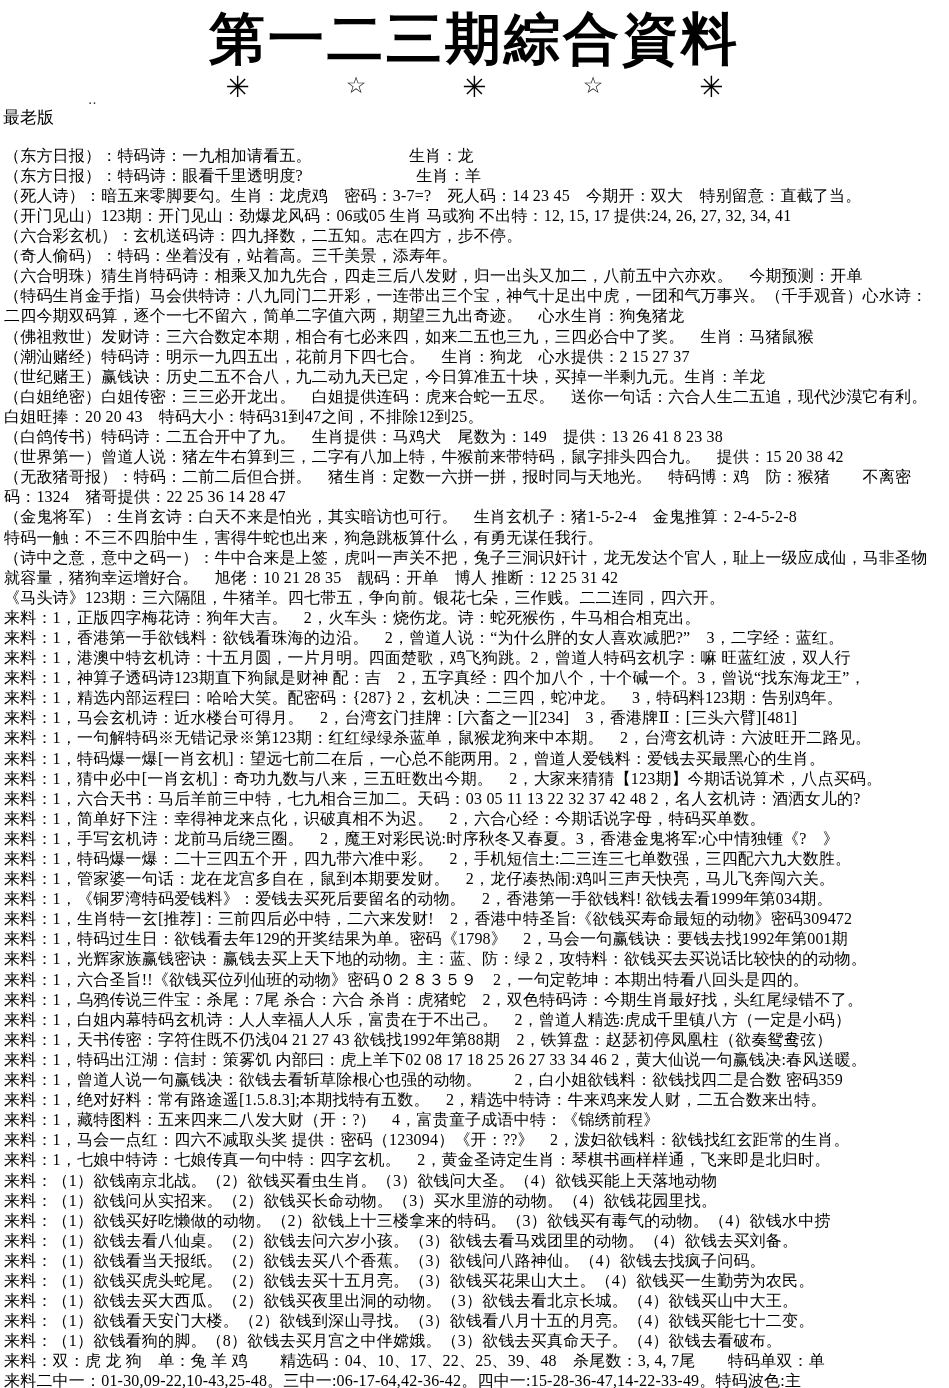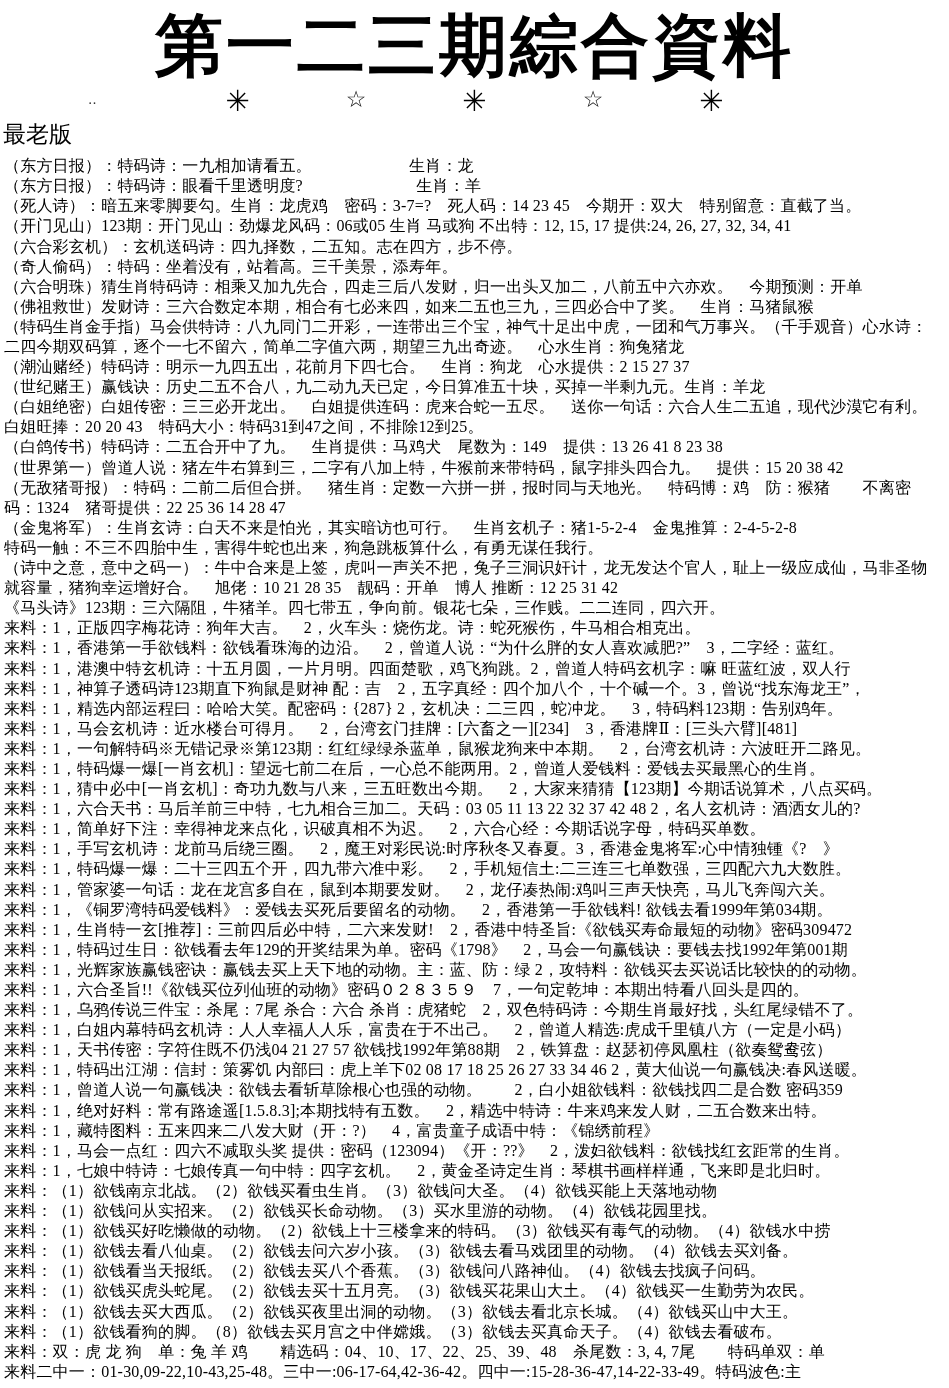--- a/index.html
+++ b/index.html
@@ -6,40 +6,40 @@
   body{
     width:949px;height:1388px;
     background:#ffffff;
     color:#0a0a0a;
     font-family:"Liberation Serif","DejaVu Serif",serif;
     overflow:hidden;
   }
   .page{position:relative;width:949px;height:1388px;}
   .title{
     text-align:center;
-    font-size:68px;
+    font-size:56px;
     font-weight:700;
     letter-spacing:3px;
     margin:8px 0 0 0;
     line-height:1.12;
     color:#000;
   }
   .dots{
     position:absolute;left:88px;top:84px;
     font-size:13px;letter-spacing:3px;color:#333;
   }
   .stars{
     display:flex;justify-content:center;align-items:center;
     gap:96px;height:32px;margin-top:1px;
   }
   .s-filled{font-size:29px;color:#000;line-height:1;}
   .s-hollow{font-size:23px;color:#111;line-height:1;margin-top:-4px;}
   .section-label{
-    font-size:23px;
-    margin:2px 0 6px 3px;
+    font-size:17px;
+    margin:2px 0 17px 3px;
     color:#000;
   }
   main{padding:0 8px 0 4px;}
   p.line{
     margin:0;
     font-size:16px;
     line-height:20.1px;
     white-space:pre-wrap;
     word-break:break-all;
     letter-spacing:0.2px;
@@ -61,22 +61,22 @@
     </div>
   <div class="section-label">最老版</div>
   <main>
       <p class="line">（东方日报）：特码诗：一九相加请看五。　　　　　　生肖：龙</p>
       <p class="line">（东方日报）：特码诗：眼看千里透明度?　　　　　　　生肖：羊</p>
       <p class="line">（死人诗）：暗五来零脚要勾。生肖：龙虎鸡　密码：3-7=?　死人码：14 23 45　今期开：双大　特别留意：直截了当。</p>
       <p class="line">（开门见山）123期：开门见山：劲爆龙风码：06或05 生肖 马或狗 不出特：12, 15, 17 提供:24, 26, 27, 32, 34, 41</p>
       <p class="line">（六合彩玄机）：玄机送码诗：四九择数，二五知。志在四方，步不停。</p>
       <p class="line">（奇人偷码）：特码：坐着没有，站着高。三千美景，添寿年。</p>
       <p class="line">（六合明珠）猜生肖特码诗：相乘又加九先合，四走三后八发财，归一出头又加二，八前五中六亦欢。　今期预测：开单</p>
+      <p class="line">（特码生肖金手指）马会供特诗：八九同门二开彩，一连带出三个宝，神气十足出中虎，一团和气万事兴。（千手观音）心水诗：二四今期双码算，逐个一七不留六，简单二字值六两，期望三九出奇迹。　心水生肖：狗兔猪龙</p>
       <p class="line">（佛祖救世）发财诗：三六合数定本期，相合有七必来四，如来二五也三九，三四必合中了奖。　生肖：马猪鼠猴</p>
-      <p class="line">（特码生肖金手指）马会供特诗：八九同门二开彩，一连带出三个宝，神气十足出中虎，一团和气万事兴。（千手观音）心水诗：二四今期双码算，逐个一七不留六，简单二字值六两，期望三九出奇迹。　心水生肖：狗兔猪龙</p>
       <p class="line">（潮汕赌经）特码诗：明示一九四五出，花前月下四七合。　生肖：狗龙　心水提供：2 15 27 37</p>
       <p class="line">（世纪赌王）赢钱诀：历史二五不合八，九二动九天已定，今日算准五十块，买掉一半剩九元。生肖：羊龙</p>
       <p class="line">（白姐绝密）白姐传密：三三必开龙出。　白姐提供连码：虎来合蛇一五尽。　送你一句话：六合人生二五追，现代沙漠它有利。　　白姐旺捧：20 20 43　特码大小：特码31到47之间，不排除12到25。</p>
       <p class="line">（白鸽传书）特码诗：二五合开中了九。　生肖提供：马鸡犬　尾数为：149　提供：13 26 41 8 23 38</p>
       <p class="line">（世界第一）曾道人说：猪左牛右算到三，二字有八加上特，牛猴前来带特码，鼠字排头四合九。　提供：15 20 38 42</p>
       <p class="line">（无敌猪哥报）：特码：二前二后但合拼。　猪生肖：定数一六拼一拼，报时同与天地光。　特码博：鸡　防：猴猪　　不离密码：1324　猪哥提供：22 25 36 14 28 47</p>
       <p class="line">（金鬼将军）：生肖玄诗：白天不来是怕光，其实暗访也可行。　生肖玄机子：猪1-5-2-4　金鬼推算：2-4-5-2-8</p>
       <p class="line">特码一触：不三不四胎中生，害得牛蛇也出来，狗急跳板算什么，有勇无谋任我行。</p>
       <p class="line">（诗中之意，意中之码一）：牛中合来是上签，虎叫一声关不把，兔子三洞识奸计，龙无发达个官人，耻上一级应成仙，马非圣物就容量，猪狗幸运增好合。　旭佬：10 21 28 35　靓码：开单　博人 推断：12 25 31 42</p>
       <p class="line">《马头诗》123期：三六隔阻，牛猪羊。四七带五，争向前。银花七朵，三作贱。二二连同，四六开。</p>
@@ -91,34 +91,35 @@
       <p class="line">来料：1，猜中必中[一肖玄机]：奇功九数与八来，三五旺数出今期。　2，大家来猜猜【123期】今期话说算术，八点买码。</p>
       <p class="line">来料：1，六合天书：马后羊前三中特，七九相合三加二。天码：03 05 11 13 22 32 37 42 48 2，名人玄机诗：酒洒女儿的?</p>
       <p class="line">来料：1，简单好下注：幸得神龙来点化，识破真相不为迟。　2，六合心经：今期话说字母，特码买单数。</p>
       <p class="line">来料：1，手写玄机诗：龙前马后绕三圈。　2，魔王对彩民说:时序秋冬又春夏。3，香港金鬼将军:心中情独锺《?　》</p>
       <p class="line">来料：1，特码爆一爆：二十三四五个开，四九带六准中彩。　2，手机短信土:二三连三七单数强，三四配六九大数胜。</p>
       <p class="line">来料：1，管家婆一句话：龙在龙宫多自在，鼠到本期要发财。　2，龙仔凑热闹:鸡叫三声天快亮，马儿飞奔闯六关。</p>
       <p class="line">来料：1，《铜罗湾特码爱钱料》：爱钱去买死后要留名的动物。　2，香港第一手欲钱料! 欲钱去看1999年第034期。</p>
       <p class="line">来料：1，生肖特一玄[推荐]：三前四后必中特，二六来发财!　2，香港中特圣旨:《欲钱买寿命最短的动物》密码309472</p>
       <p class="line">来料：1，特码过生日：欲钱看去年129的开奖结果为单。密码《1798》　2，马会一句赢钱诀：要钱去找1992年第001期</p>
       <p class="line">来料：1，光辉家族赢钱密诀：赢钱去买上天下地的动物。主：蓝、防：绿 2，攻特料：欲钱买去买说话比较快的的动物。</p>
-      <p class="line">来料：1，六合圣旨!!《欲钱买位列仙班的动物》密码０２８３５９　7，一句定乾坤：本期出特看八回头是四的。</p>
+      <p class="line">来料：1，六合圣旨!!《欲钱买位列仙班的动物》密码０２８３５９　2，一句定乾坤：本期出特看八回头是四的。</p>
       <p class="line">来料：1，乌鸦传说三件宝：杀尾：7尾 杀合：六合 杀肖：虎猪蛇　2，双色特码诗：今期生肖最好找，头红尾绿错不了。</p>
       <p class="line">来料：1，白姐内幕特码玄机诗：人人幸福人人乐，富贵在于不出己。　2，曾道人精选:虎成千里镇八方（一定是小码）</p>
-      <p class="line">来料：1，天书传密：字符住既不仍浅04 21 27 57 欲钱找1992年第88期　2，铁算盘：赵瑟初停凤凰柱（欲奏鸳鸯弦）</p>
+      <p class="line">来料：1，天书传密：字符住既不仍浅04 21 27 43 欲钱找1992年第88期　2，铁算盘：赵瑟初停凤凰柱（欲奏鸳鸯弦）</p>
       <p class="line">来料：1，特码出江湖：信封：策雾饥 内部曰：虎上羊下02 08 17 18 25 26 27 33 34 46 2，黄大仙说一句赢钱决:春风送暖。</p>
       <p class="line">来料：1，曾道人说一句赢钱决：欲钱去看斩草除根心也强的动物。　　2，白小姐欲钱料：欲钱找四二是合数 密码359</p>
       <p class="line">来料：1，绝对好料：常有路途遥[1.5.8.3];本期找特有五数。　2，精选中特诗：牛来鸡来发人财，二五合数来出特。</p>
       <p class="line">来料：1，藏特图料：五来四来二八发大财（开：?）　4，富贵童子成语中特：《锦绣前程》</p>
       <p class="line">来料：1，马会一点红：四六不减取头奖 提供：密码（123094）《开：??》　2，泼妇欲钱料：欲钱找红玄距常的生肖。</p>
       <p class="line">来料：1，七娘中特诗：七娘传真一句中特：四字玄机。　2，黄金圣诗定生肖：琴棋书画样样通，飞来即是北归时。</p>
       <p class="line">来料：（1）欲钱南京北战。（2）欲钱买看虫生肖。（3）欲钱问大圣。（4）欲钱买能上天落地动物</p>
       <p class="line">来料：（1）欲钱问从实招来。（2）欲钱买长命动物。（3）买水里游的动物。（4）欲钱花园里找。</p>
       <p class="line">来料：（1）欲钱买好吃懒做的动物。（2）欲钱上十三楼拿来的特码。（3）欲钱买有毒气的动物。（4）欲钱水中捞</p>
       <p class="line">来料：（1）欲钱去看八仙桌。（2）欲钱去问六岁小孩。（3）欲钱去看马戏团里的动物。（4）欲钱去买刘备。</p>
       <p class="line">来料：（1）欲钱看当天报纸。（2）欲钱去买八个香蕉。（3）欲钱问八路神仙。（4）欲钱去找疯子问码。</p>
       <p class="line">来料：（1）欲钱买虎头蛇尾。（2）欲钱去买十五月亮。（3）欲钱买花果山大土。（4）欲钱买一生勤劳为农民。</p>
       <p class="line">来料：（1）欲钱去买大西瓜。（2）欲钱买夜里出洞的动物。（3）欲钱去看北京长城。（4）欲钱买山中大王。</p>
+      <p class="line">来料：（1）欲钱看天安门大楼。（2）欲钱到深山寻找。（3）欲钱看八月十五的月亮。（4）欲钱买能七十二变。</p>
       <p class="line">来料：（1）欲钱看狗的脚。（8）欲钱去买月宫之中伴嫦娥。（3）欲钱去买真命天子。（4）欲钱去看破布。</p>
       <p class="line">来料：双：虎 龙 狗　单：兔 羊 鸡　　精选码：04、10、17、22、25、39、48　杀尾数：3, 4, 7尾　　特码单双：单</p>
       <p class="line">来料二中一：01-30,09-22,10-43,25-48。三中一:06-17-64,42-36-42。四中一:15-28-36-47,14-22-33-49。特码波色:主</p>
     </main>
 </div>
 
 </body></html>

